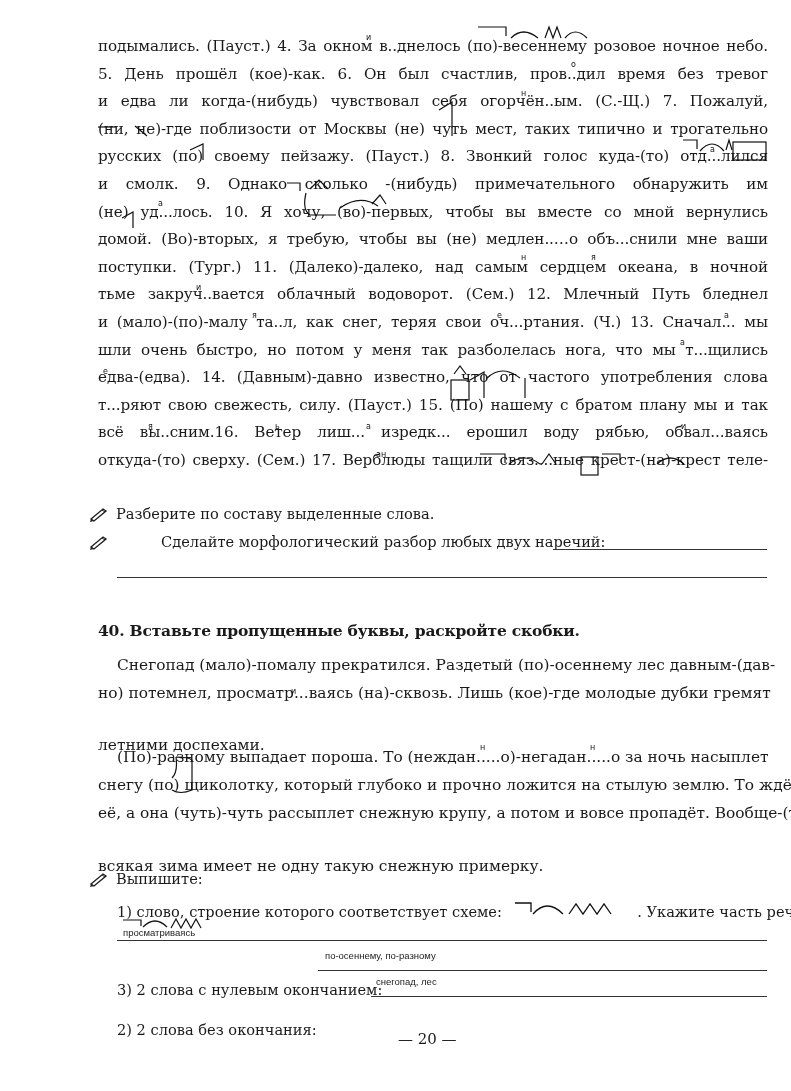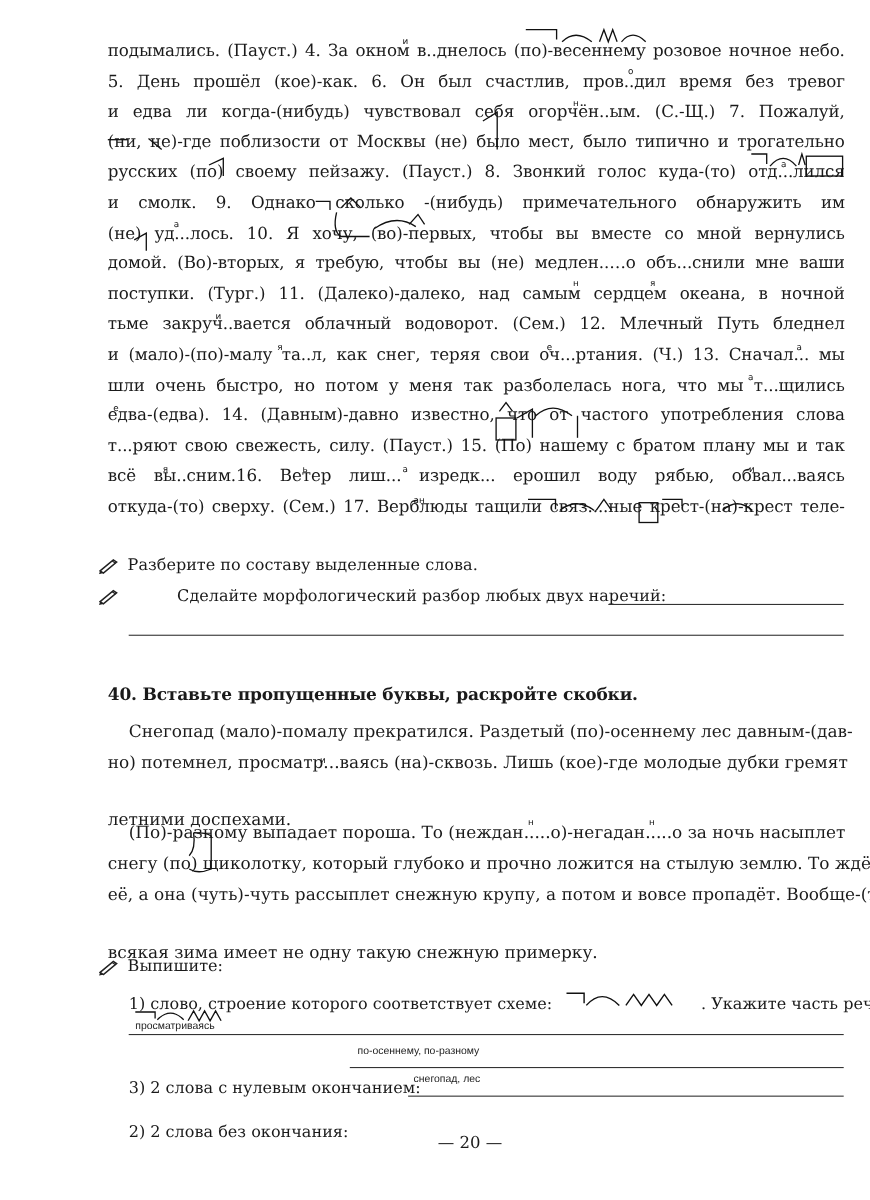--- a/index.html
+++ b/index.html
@@ -28,21 +28,21 @@
 </style>
 </head>
 <body>
 
 <div class="page">
 
   <div class="para" style="top: 33px;">
     <span class="line">подымались. (Пауст.) 4. За окном в..днелось (по)-весеннему розовое ночное небо.</span>
     <span class="line">5. День прошёл (кое)-как. 6. Он был счастлив, пров..дил время без тревог</span>
     <span class="line">и едва ли когда-(нибудь) чувствовал себя огорчён..ым. (С.-Щ.) 7. Пожалуй,</span>
-    <span class="line">(ни, не)-где поблизости от Москвы (не) было мест, было типично и трогательно</span>
+    <span class="line">(ни, не)-где поблизости от Москвы (не) чуть мест, таких типично и трогательно</span>
     <span class="line">русских (по) своему пейзажу. (Пауст.) 8. Звонкий голос куда-(то) отд...лился</span>
     <span class="line">и смолк. 9. Однако сколько -(нибудь) примечательного обнаружить им</span>
     <span class="line">(не) уд...лось. 10. Я хочу, (во)-первых, чтобы вы вместе со мной вернулись</span>
     <span class="line">домой. (Во)-вторых, я требую, чтобы вы (не) медлен..…о объ...снили мне ваши</span>
     <span class="line">поступки. (Тург.) 11. (Далеко)-далеко, над самым сердцем океана, в ночной</span>
     <span class="line">тьме закруч..вается облачный водоворот. (Сем.) 12. Млечный Путь бледнел</span>
     <span class="line">и (мало)-(по)-малу та..л, как снег, теряя свои оч...ртания. (Ч.) 13. Сначал... мы</span>
     <span class="line">шли очень быстро, но потом у меня так разболелась нога, что мы т...щились</span>
     <span class="line">едва-(едва). 14. (Давным)-давно известно, что от частого употребления слова</span>
     <span class="line">т...ряют свою свежесть, силу. (Пауст.) 15. (По) нашему с братом плану мы и так</span>

